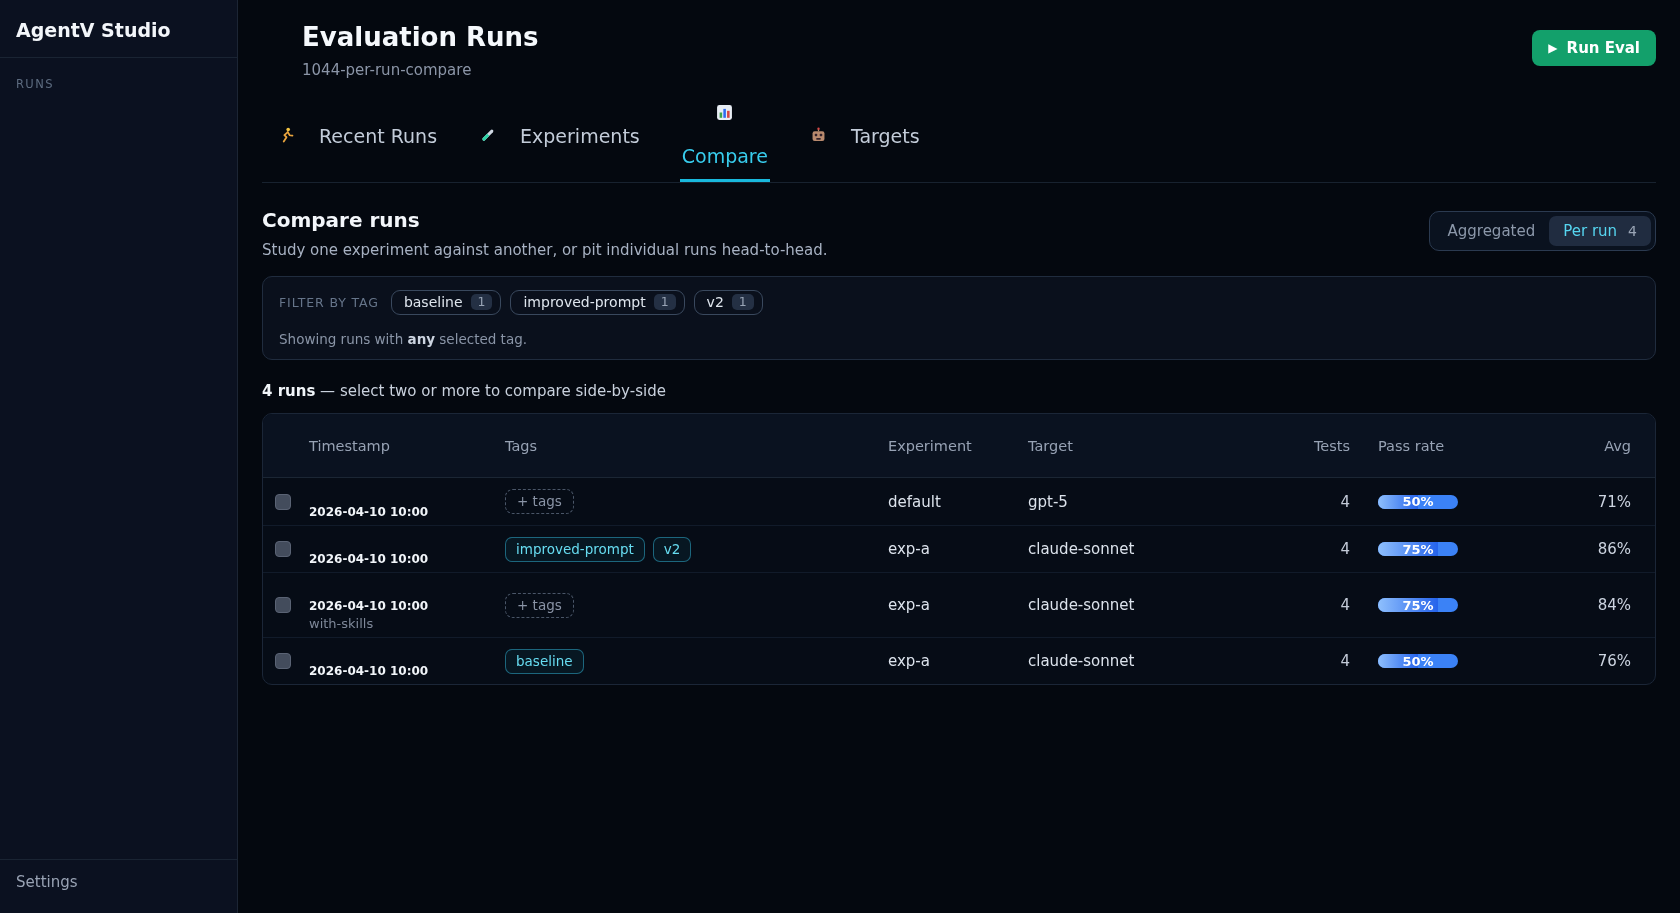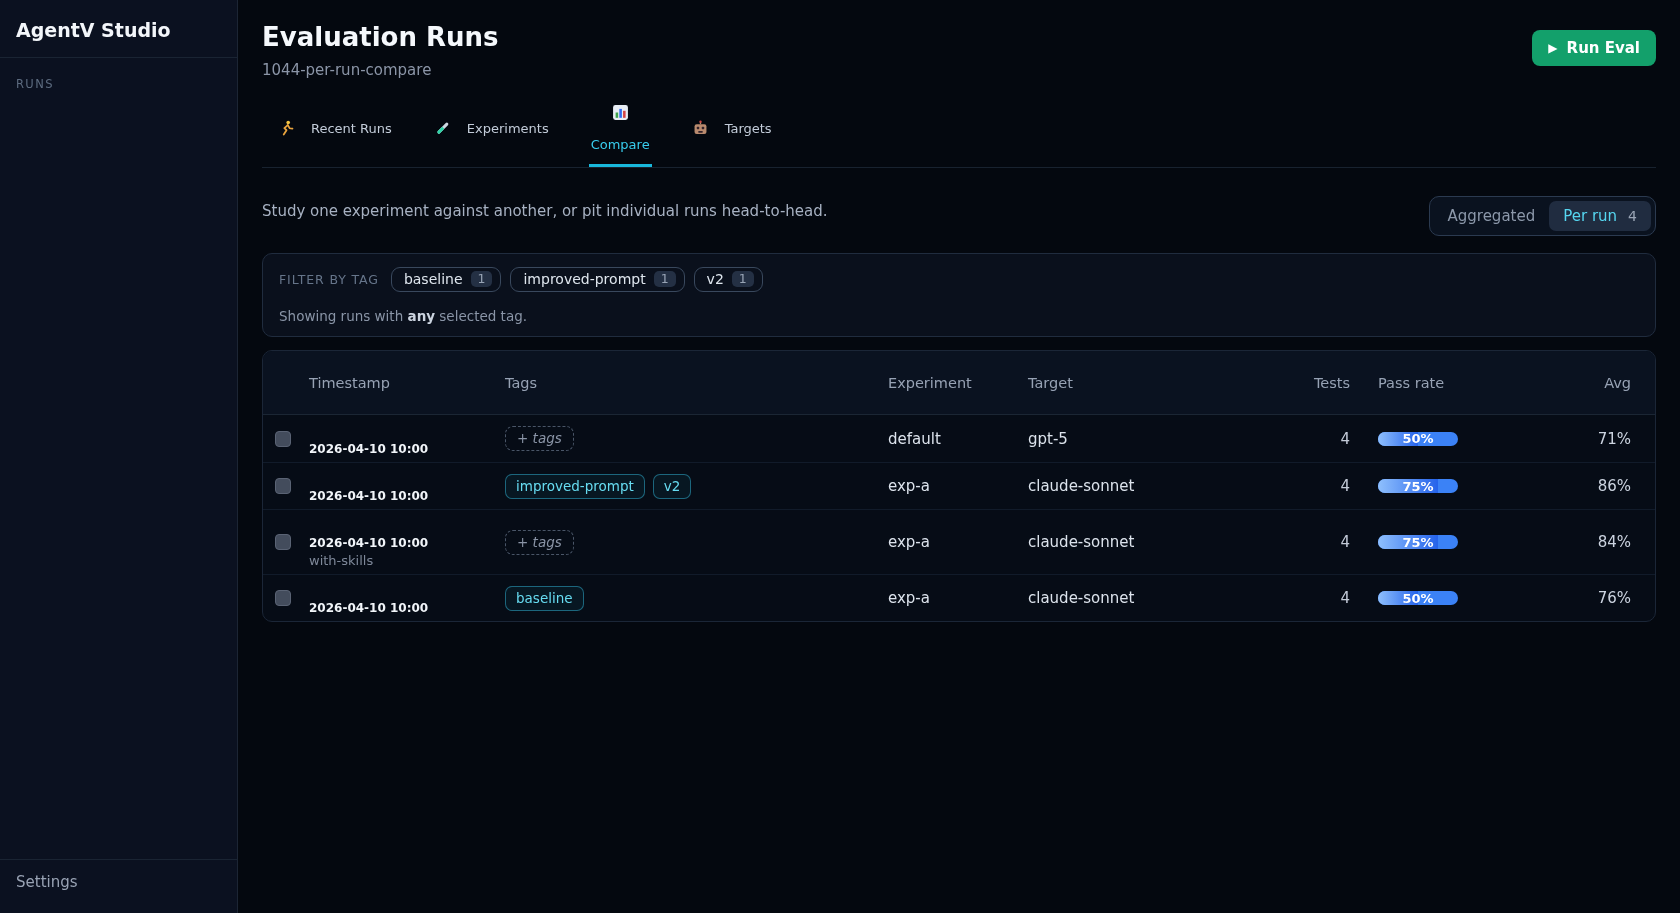--- a/index.html
+++ b/index.html
@@ -17,33 +17,33 @@
   .sb-divider { border-bottom:1px solid #1a2433; }
   .sb-section { font-size:11.5px; letter-spacing:.12em; color:#5d6c80; padding:19px 16px 8px; }
   .runs-list { flex:0 0 auto; }
   .run-item { font-size:14.5px; color:#ccd4e0; padding:7px 16px 8px; cursor:pointer; }
   .sb-spacer { flex:1; }
   .sb-footer { border-top:1px solid #1a2433; padding:13px 16px 22px; }
   .settings { font-size:15px; color:#99a3b4; cursor:pointer; }
 
   
   .main { flex:1; padding:22px 24px 0; overflow:hidden; }
-  .page-head { display:flex; justify-content:space-between; align-items:flex-start; }
+  .page-head { display:flex; justify-content:space-between; align-items:flex-start;margin-left:40px; }
   .page-title { font-size:26px; font-weight:800; color:#f5f8fc; }
   .page-sub { font-size:15px; color:#8b95a7; margin-top:9px; }
   .run-eval-btn {
     display:flex; align-items:center; gap:9px; background:#13a06b; color:#fff;
     border:none; border-radius:8px; padding:9px 16px; font-size:15px; font-weight:600;
     cursor:pointer; margin-top:8px; font-family:inherit;
   }
   .run-eval-btn .play { font-size:12px; }
 
   
   .tab-bar { display:flex; gap:38px; margin-top:25px; border-bottom:1px solid #18222f; padding-left:14px; }
-  .tab { display:flex; align-items:center; gap:16px; font-size:13px; color:#c3ccd9;
+  .tab { display:flex; align-items:center; gap:24px; font-size:19px; color:#c3ccd9;
          padding:0 2px 12px; border-bottom:3px solid transparent; cursor:pointer; }
   .tab.active { color:#38cdee; border-bottom-color:#19b8dc;flex-direction:column; }
   .tab-icon { display:flex; width:17px; height:17px; }
 
   
   .section-head { display:flex; justify-content:space-between; align-items:flex-start; margin-top:25px; }
   .section-title { font-size:20px; font-weight:800; color:#f3f6fa; }
   .section-desc { font-size:15px; color:#a7b1c2; margin-top:9px; }
   .view-toggle { display:flex; align-items:center; background:#0a121f; border:1px solid #2b3a50;
                  border-radius:10px; padding:4px; margin-top:3px; }
@@ -79,21 +79,21 @@
   .row:first-child { border-top:none; }
   .cell { font-size:15px; color:#dce3ec; }
   .cell.right { text-align:right; }
   .cell.tests { color:#c3cbd8; }
   .cell.avg { color:#ccd4e0; }
   .checkbox { width:16px; height:16px; background:#434c5c; border:1px solid #5a6374; border-radius:4px; cursor:pointer; }
   .ts { font-size:12px; font-weight:700; color:#f1f5f9;margin-top:20px; }
   .ts-sub { font-size:13px; color:#7e8899; margin-top:3px; }
   .tags-cell { display:flex; gap:8px; align-items:center; }
   .add-tags { background:transparent; border:1px dashed #4a5668; border-radius:8px; padding:3px 11px 4px;
-              color:#8a94a6; font-size:13.5px; cursor:pointer; font-family:inherit;font-style:italic; }
+              color:#8a94a6; font-size:13.5px; cursor:pointer; font-family:inherit; }
   .tag-chip { border:1px solid rgba(56,200,238,.45); background:rgba(14,90,116,.14); color:#67dcf1;
               border-radius:7px; padding:3px 10px 4px; font-size:13.5px; cursor:pointer; }
   .pass-cell { display:flex; justify-content:flex-end; }
   .pill { position:relative; width:80px; height:14px; border-radius:13px; background:#3b82f6; overflow:hidden; }
   .pill-fill { position:absolute; left:0; top:0; bottom:0; background:linear-gradient(90deg,#8fc0fd,#2563eb); }
   .pill-label { position:absolute; inset:0; display:flex; align-items:center; justify-content:center;
                 font-size:13px; font-weight:700; color:#fff; }
 </style>
 </head>
 <body>
@@ -163,20 +163,21 @@
             <rect x="9.2" y="6.4" width="2.3" height="2.3" rx="0.6" fill="#33222a"></rect>
             <rect x="5.8" y="10.4" width="4.4" height="1.5" rx="0.7" fill="#33222a"></rect>
           </svg>
         </span>
         <span class="tab-label">Targets</span>
       </div>
     </div>
 
   <div class="section-head">
     <div>
+      <div class="section-title">Compare runs</div>
       <div class="section-desc">Study one experiment against another, or pit individual runs head-to-head.</div>
     </div>
     <div class="view-toggle">
       <div class="seg">Aggregated</div>
       <div class="seg active">
         <span>Per run</span>
         <span class="seg-count">4</span>
       </div>
     </div>
   </div>
@@ -197,20 +198,23 @@
             <span class="chip-name">v2</span>
             <span class="chip-count">1</span>
           </button>
         </span>
     </div>
     <div class="showing">
       <span>Showing runs with </span><b>any</b><span> selected tag.</span>
     </div>
   </div>
 
+  <div class="summary">
+    <b>4 runs</b><span> — select two or more to compare side-by-side</span>
+  </div>
 
   <div class="table-card">
     <div class="grid thead">
         <div class="th"></div>
         <div class="th ">Timestamp</div>
         <div class="th ">Tags</div>
         <div class="th ">Experiment</div>
         <div class="th ">Target</div>
         <div class="th right">Tests</div>
         <div class="th pass">Pass rate</div>

